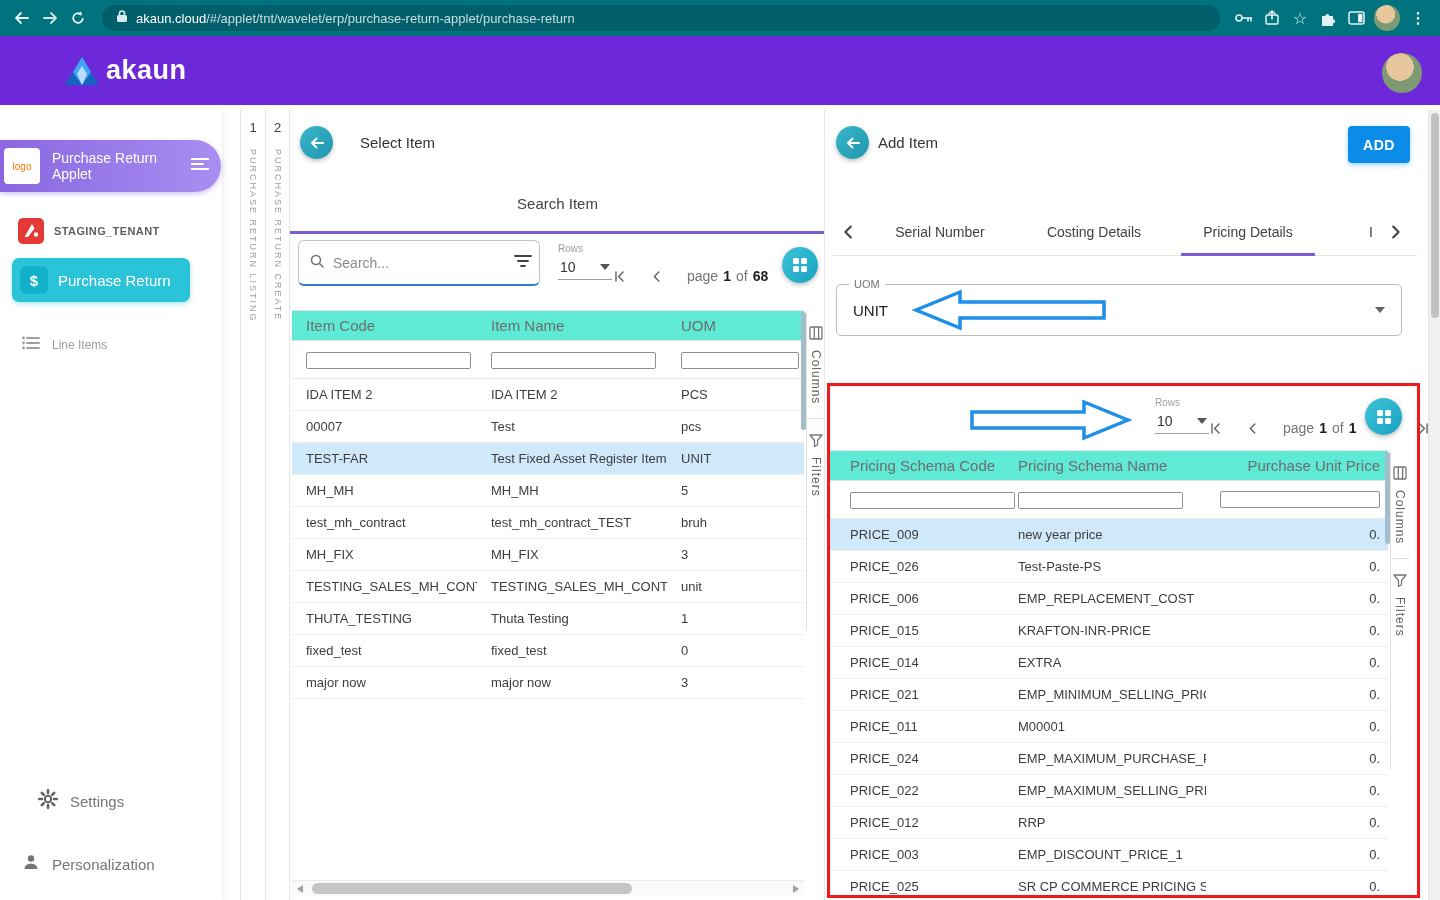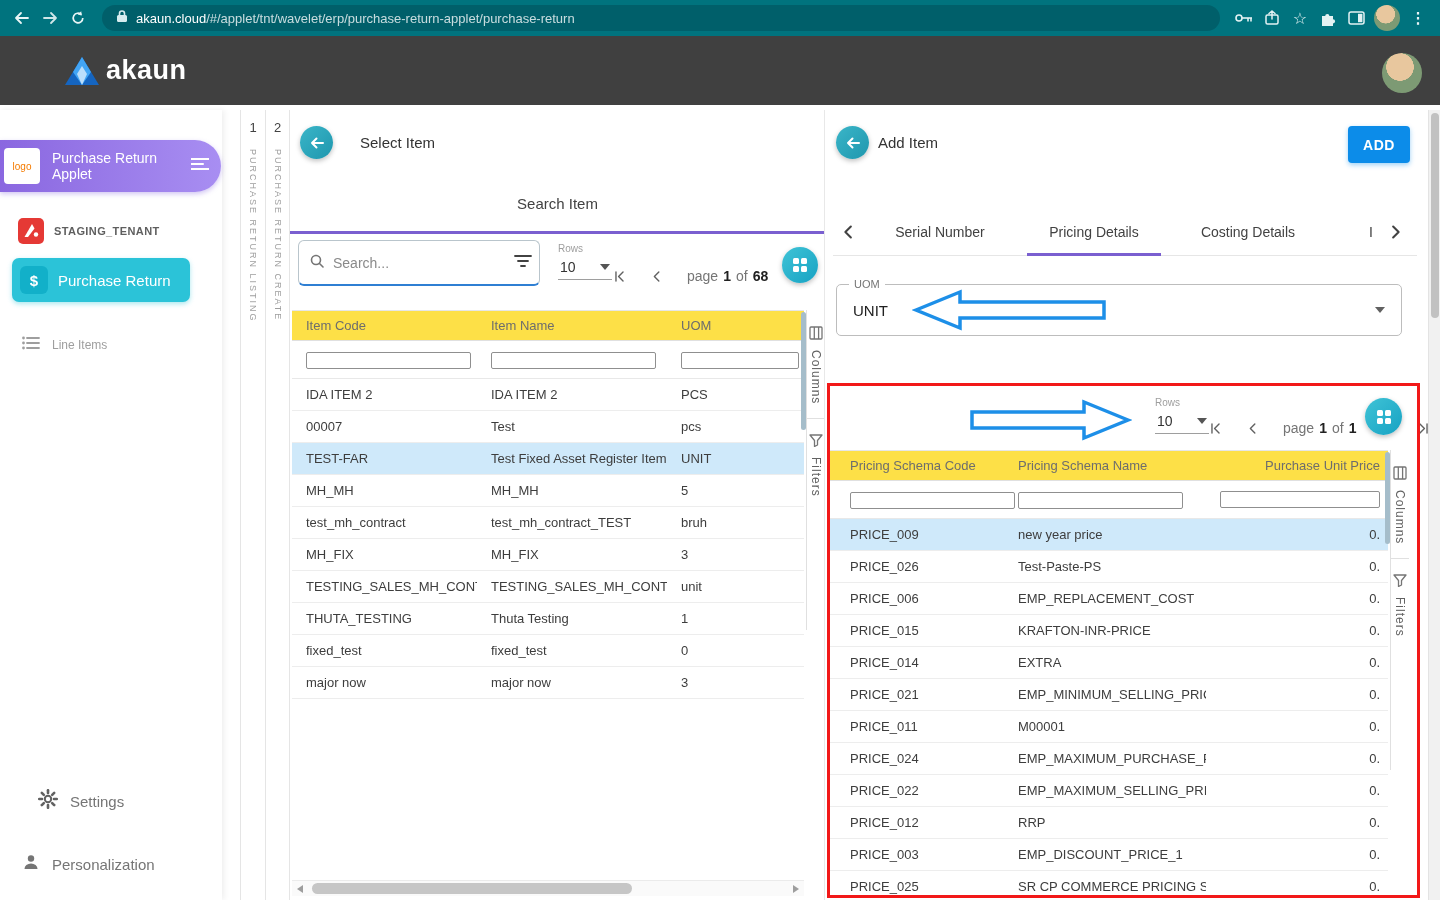--- a/index.html
+++ b/index.html
@@ -10,21 +10,21 @@
   
   #browser-bar{left:0;top:0;width:1440px;height:36px;background:#00737e;display:flex;align-items:center;padding:12px 8px;}
   .nav-ico{width:28px;height:28px;display:flex;align-items:center;justify-content:center;color:#e9f5f6;font-size:16px;flex:0 0 auto;cursor:pointer;}
   #url-pill{flex:1;height:26px;background:#005f6a;border-radius:13px;margin:0 10px;display:flex;align-items:center;padding:0 14px;overflow:hidden;white-space:nowrap;}
   .url-host{color:#fff;font-size:13px;margin-left:8px;}
   .url-path{color:rgba(255,255,255,.78);font-size:13px;}
   .b-avatar{width:26px;height:26px;border-radius:50%;background:radial-gradient(circle at 45% 35%,#e8c79e 0 42%,#7d9a74 43% 100%);margin:0 4px;flex:0 0 auto;cursor:pointer;}
   .dots{font-size:15px;font-weight:bold;}
 
   
-  #app-header{left:0;top:36px;width:1440px;height:69px;background:#404040;display:flex;align-items:center;}
+  #app-header{left:0;top:36px;width:1440px;height:69px;background:#6d28d9;display:flex;align-items:center;}
   #brand{display:flex;align-items:center;margin-left:64px;}
   #brand-text{color:#fff;font-size:27px;font-weight:bold;margin-left:6px;letter-spacing:.5px;}
   .h-avatar{position:absolute;right:18px;top:17px;width:40px;height:40px;border-radius:50%;background:radial-gradient(circle at 45% 35%,#e8c79e 0 40%,#7d9a74 41% 100%);cursor:pointer;}
 
   
   #sidebar{left:0;top:110px;width:222px;height:790px;background:#fff;box-shadow:2px 0 6px rgba(0,0,0,.07);}
   #applet-banner{position:absolute;left:0;top:30px;width:221px;height:52px;background:linear-gradient(90deg,#8a67e0,#a88ef2);border-radius:0 26px 26px 0;display:flex;align-items:center;padding-left:4px;box-shadow:0 2px 5px rgba(120,90,220,.35);cursor:pointer;}
   #logo-box{width:36px;height:36px;background:#fff;border-radius:4px;display:flex;align-items:center;justify-content:center;font-size:10px;color:#f57c00;flex:0 0 auto;}
   #applet-title{color:#fff;font-size:14px;line-height:1.15;margin-left:12px;width:112px;}
   #collapse-ico{margin-left:auto;margin-right:12px;}
@@ -57,21 +57,21 @@
   .rows-label{font-size:10px;color:#9e9e9e;}
   .rows-select{display:flex;align-items:center;justify-content:space-between;width:54px;border-bottom:1px solid #9e9e9e;padding:3px 2px 4px 2px;margin-top:2px;cursor:pointer;}
   .rows-value{font-size:14px;color:#333;}
   .caret{width:0;height:0;border-left:5px solid transparent;border-right:5px solid transparent;border-top:6px solid #555;}
   .pager{position:absolute;display:flex;align-items:center;gap:24px;height:20px;}
   .pg{width:13px;height:13px;fill:none;stroke:#616161;stroke-width:1.5;stroke-linecap:round;stroke-linejoin:round;}
   .pg-btn{display:flex;align-items:center;cursor:pointer;}
   .pg-text{font-size:14px;color:#757575;display:flex;gap:5px;align-items:center;}
   .pg-text b{color:#212121;}
   .table{position:absolute;}
-  .t-head{display:flex;background:#fde047;height:31px;align-items:center;border-top:1px solid #e6e6e6;border-bottom:1px solid #e0e0e0;color:#6d6d6d;font-size:13px;}
+  .t-head{display:flex;background:#5eead4;height:31px;align-items:center;border-top:1px solid #e6e6e6;border-bottom:1px solid #e0e0e0;color:#6d6d6d;font-size:15px;}
   .t-filter{display:flex;height:38px;align-items:center;border-bottom:1px solid #e8e8e8;background:#fff;}
   .t-row{display:flex;height:32px;align-items:center;border-bottom:1px solid #ededed;font-size:13px;color:#3d3d3d;cursor:pointer;}
   .t-row.selected{background:#cfe9fa;}
   .cell{padding-left:14px;overflow:hidden;white-space:nowrap;}
   .filter-input{height:17px;border:1px solid #8f8f8f;border-radius:2px;outline:none;background:#fff;width:165px;font-size:11px;padding:0 3px;}
   
   .lt .c1{width:185px;flex:0 0 auto;}
   .lt .c2{width:190px;flex:0 0 auto;}
   .lt .c3{flex:1;}
   .lt .c3 .filter-input{width:118px;}
@@ -497,22 +497,22 @@
     <span class="panel-title" id="ap-title">Add Item</span>
     <button id="add-btn">ADD</button>
 
     <div id="tab-bar">
       <span class="tab-chevron">
           <svg viewBox="0 0 14 14">
             <path d="M9.5 2.2 L4.7 7 L9.5 11.8"></path>
           </svg>
         </span>
       <div class="tab">Serial Number</div>
+      <div class="tab">Costing Details</div>
       <div class="tab active">Pricing Details</div>
-      <div class="tab">Costing Details</div>
       <div class="tab partial">I</div>
       <span class="tab-chevron">
           <svg viewBox="0 0 14 14">
             <path d="M4.5 2.2 L9.3 7 L4.5 11.8"></path>
           </svg>
         </span>
     </div>
 
     <div id="uom-box">
       <span id="uom-label">UOM</span>

